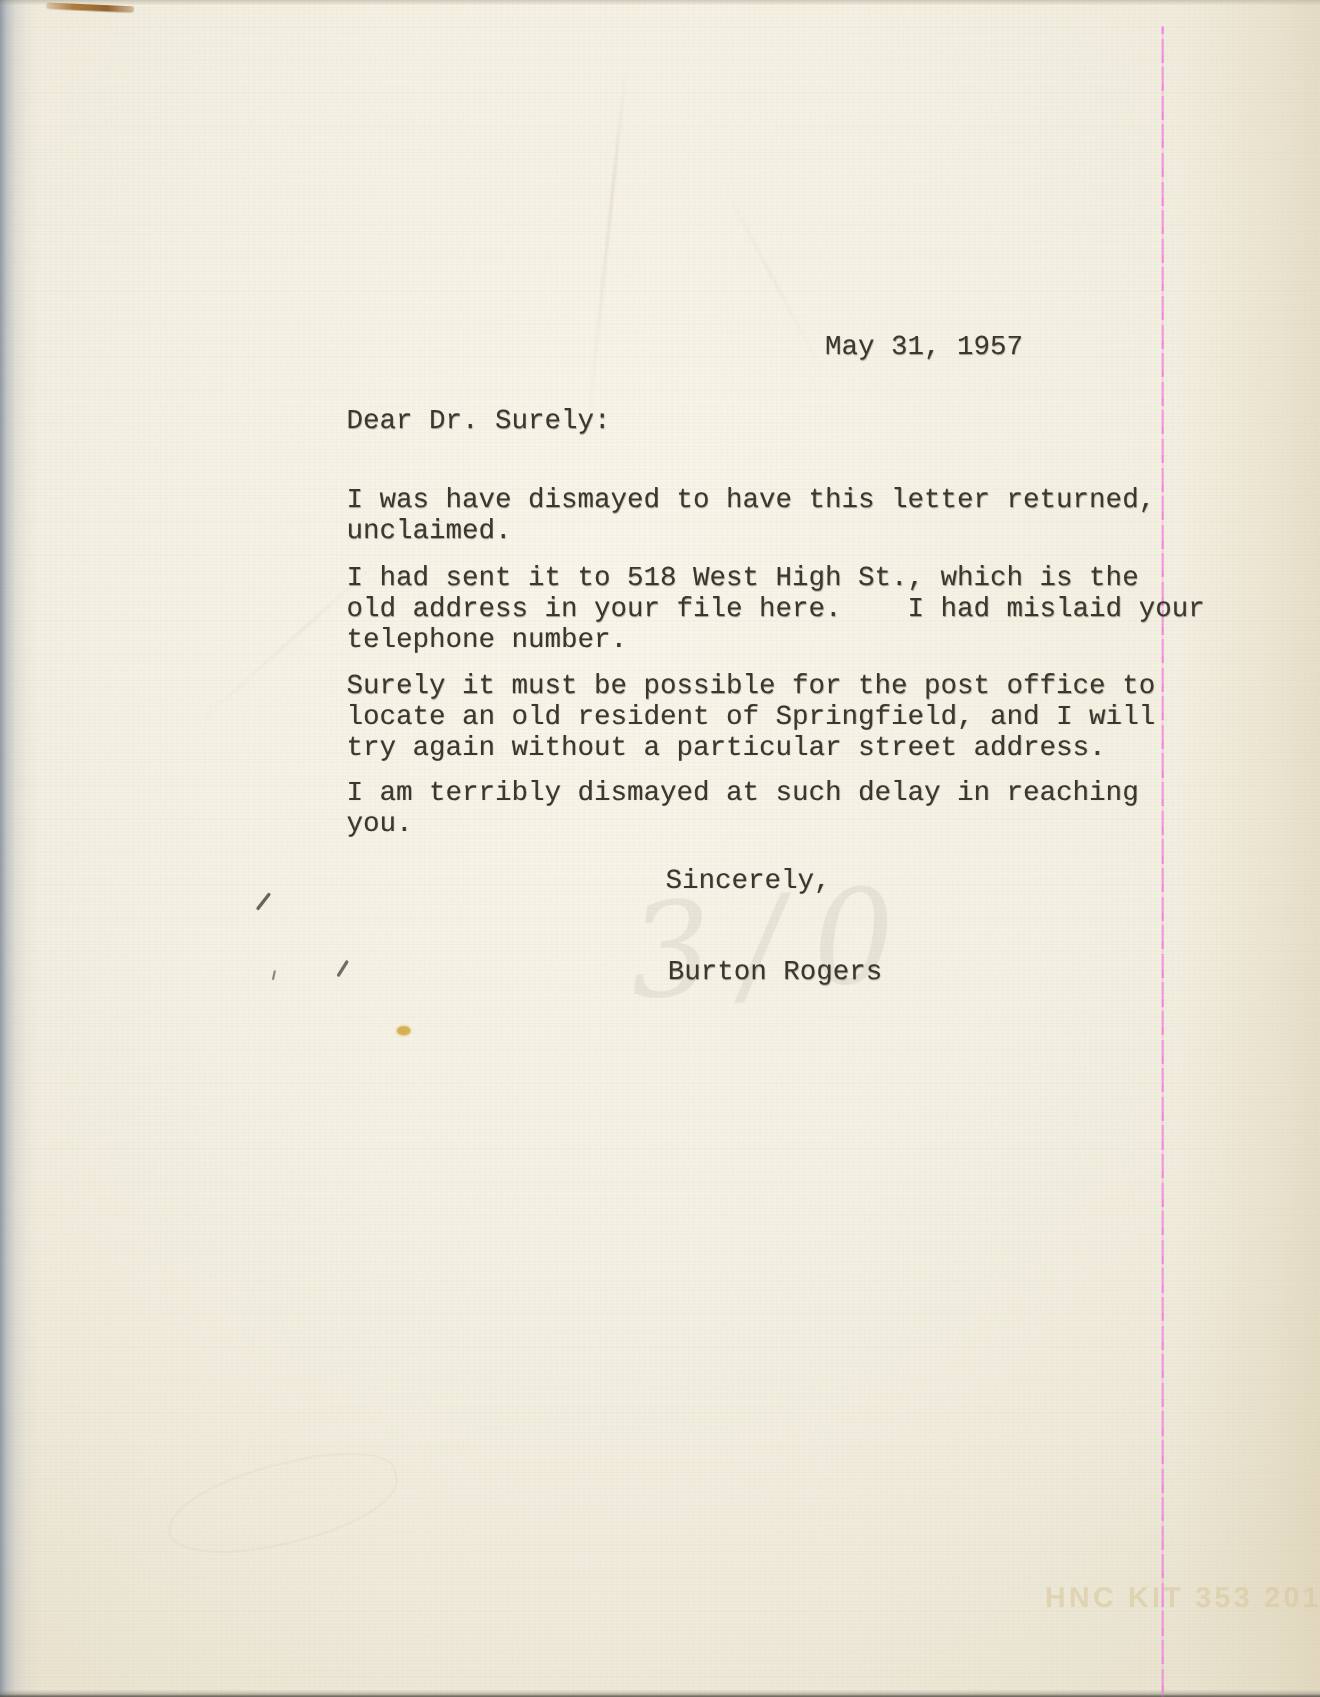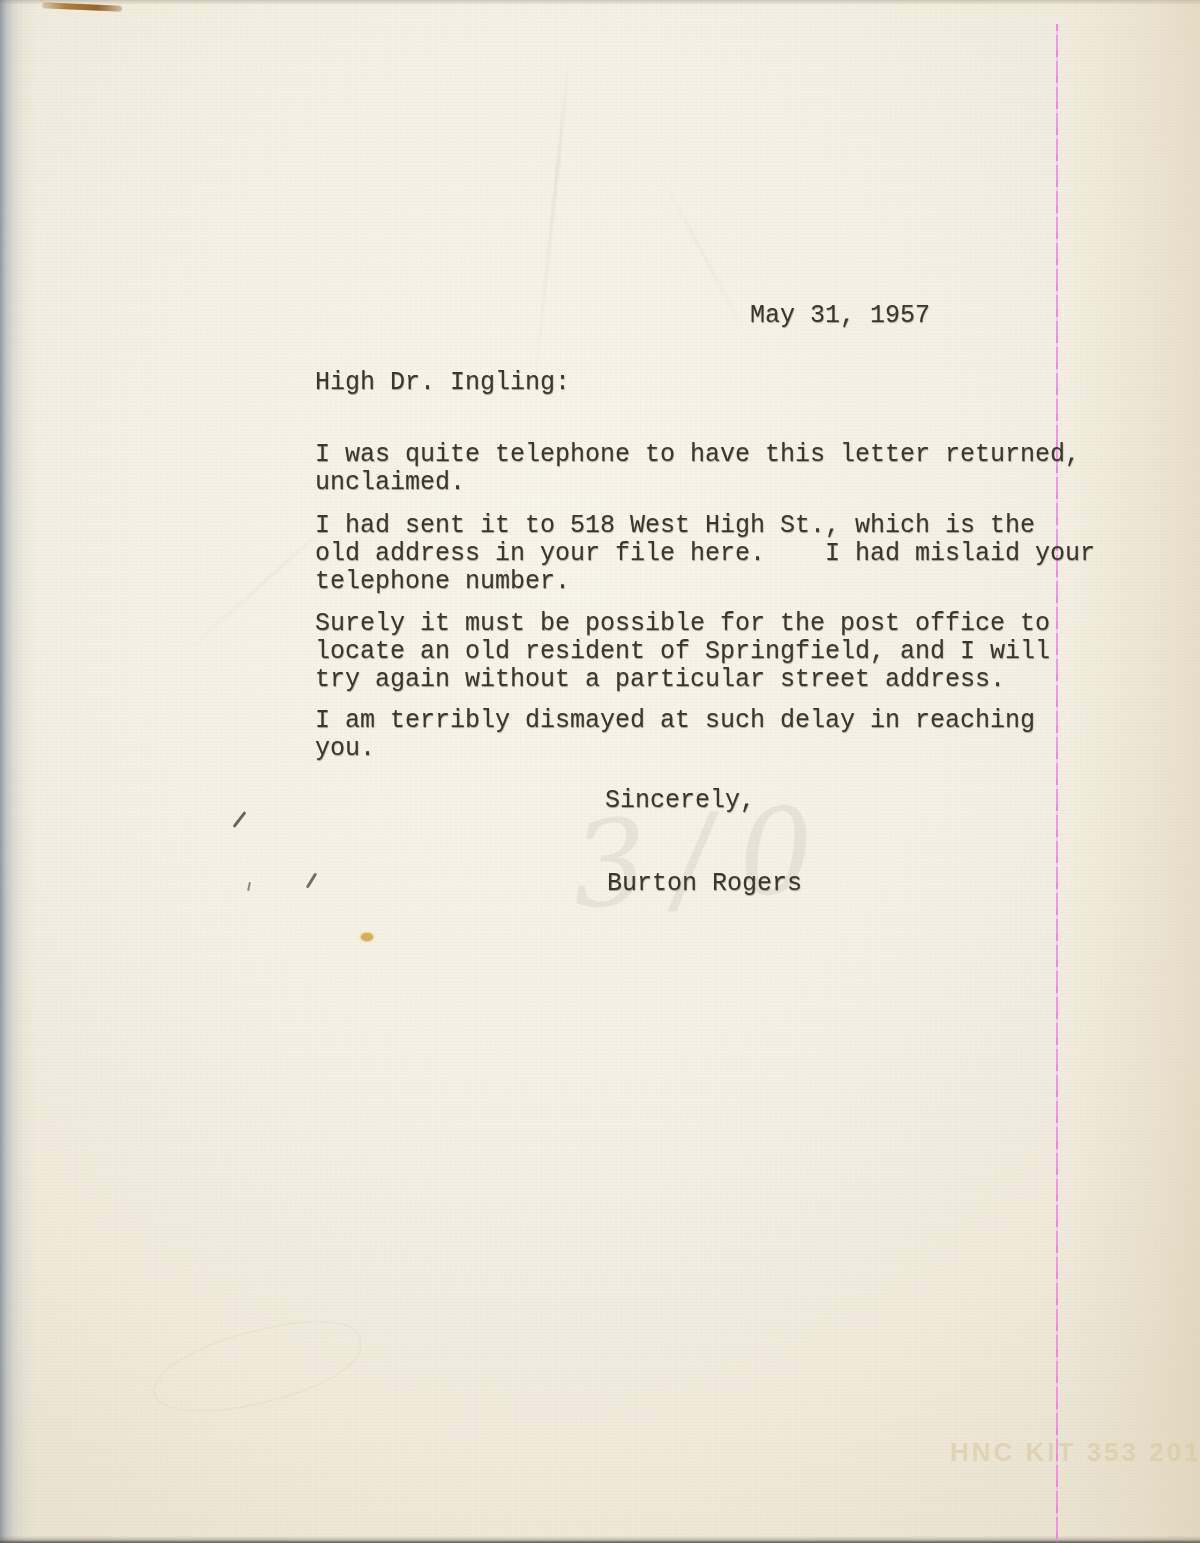--- a/index.html
+++ b/index.html
@@ -131,23 +131,23 @@
 
   <div class="pencil-mark pm1"></div>
   <div class="pencil-mark pm2"></div>
   <div class="pencil-mark pm3"></div>
 
   <div class="ghost-pencil">3/0</div>
   <div class="ghost-scribble"></div>
 
   <div class="typed pos-date">May 31, 1957</div>
 
-  <div class="typed pos-salutation">High Dr. Ingling:</div>
+  <div class="typed pos-salutation">Dear Dr. Surely:</div>
 
-  <div class="typed pos-p1">I was quite telephone to have this letter returned,
+  <div class="typed pos-p1">I was have dismayed to have this letter returned,
 unclaimed.</div>
 
   <div class="typed pos-p2">I had sent it to 518 West High St., which is the
 old address in your file here.    I had mislaid your
 telephone number.</div>
 
   <div class="typed pos-p4">I am terribly dismayed at such delay in reaching
 you.</div>
 
   <div class="typed pos-p3">Surely it must be possible for the post office to

